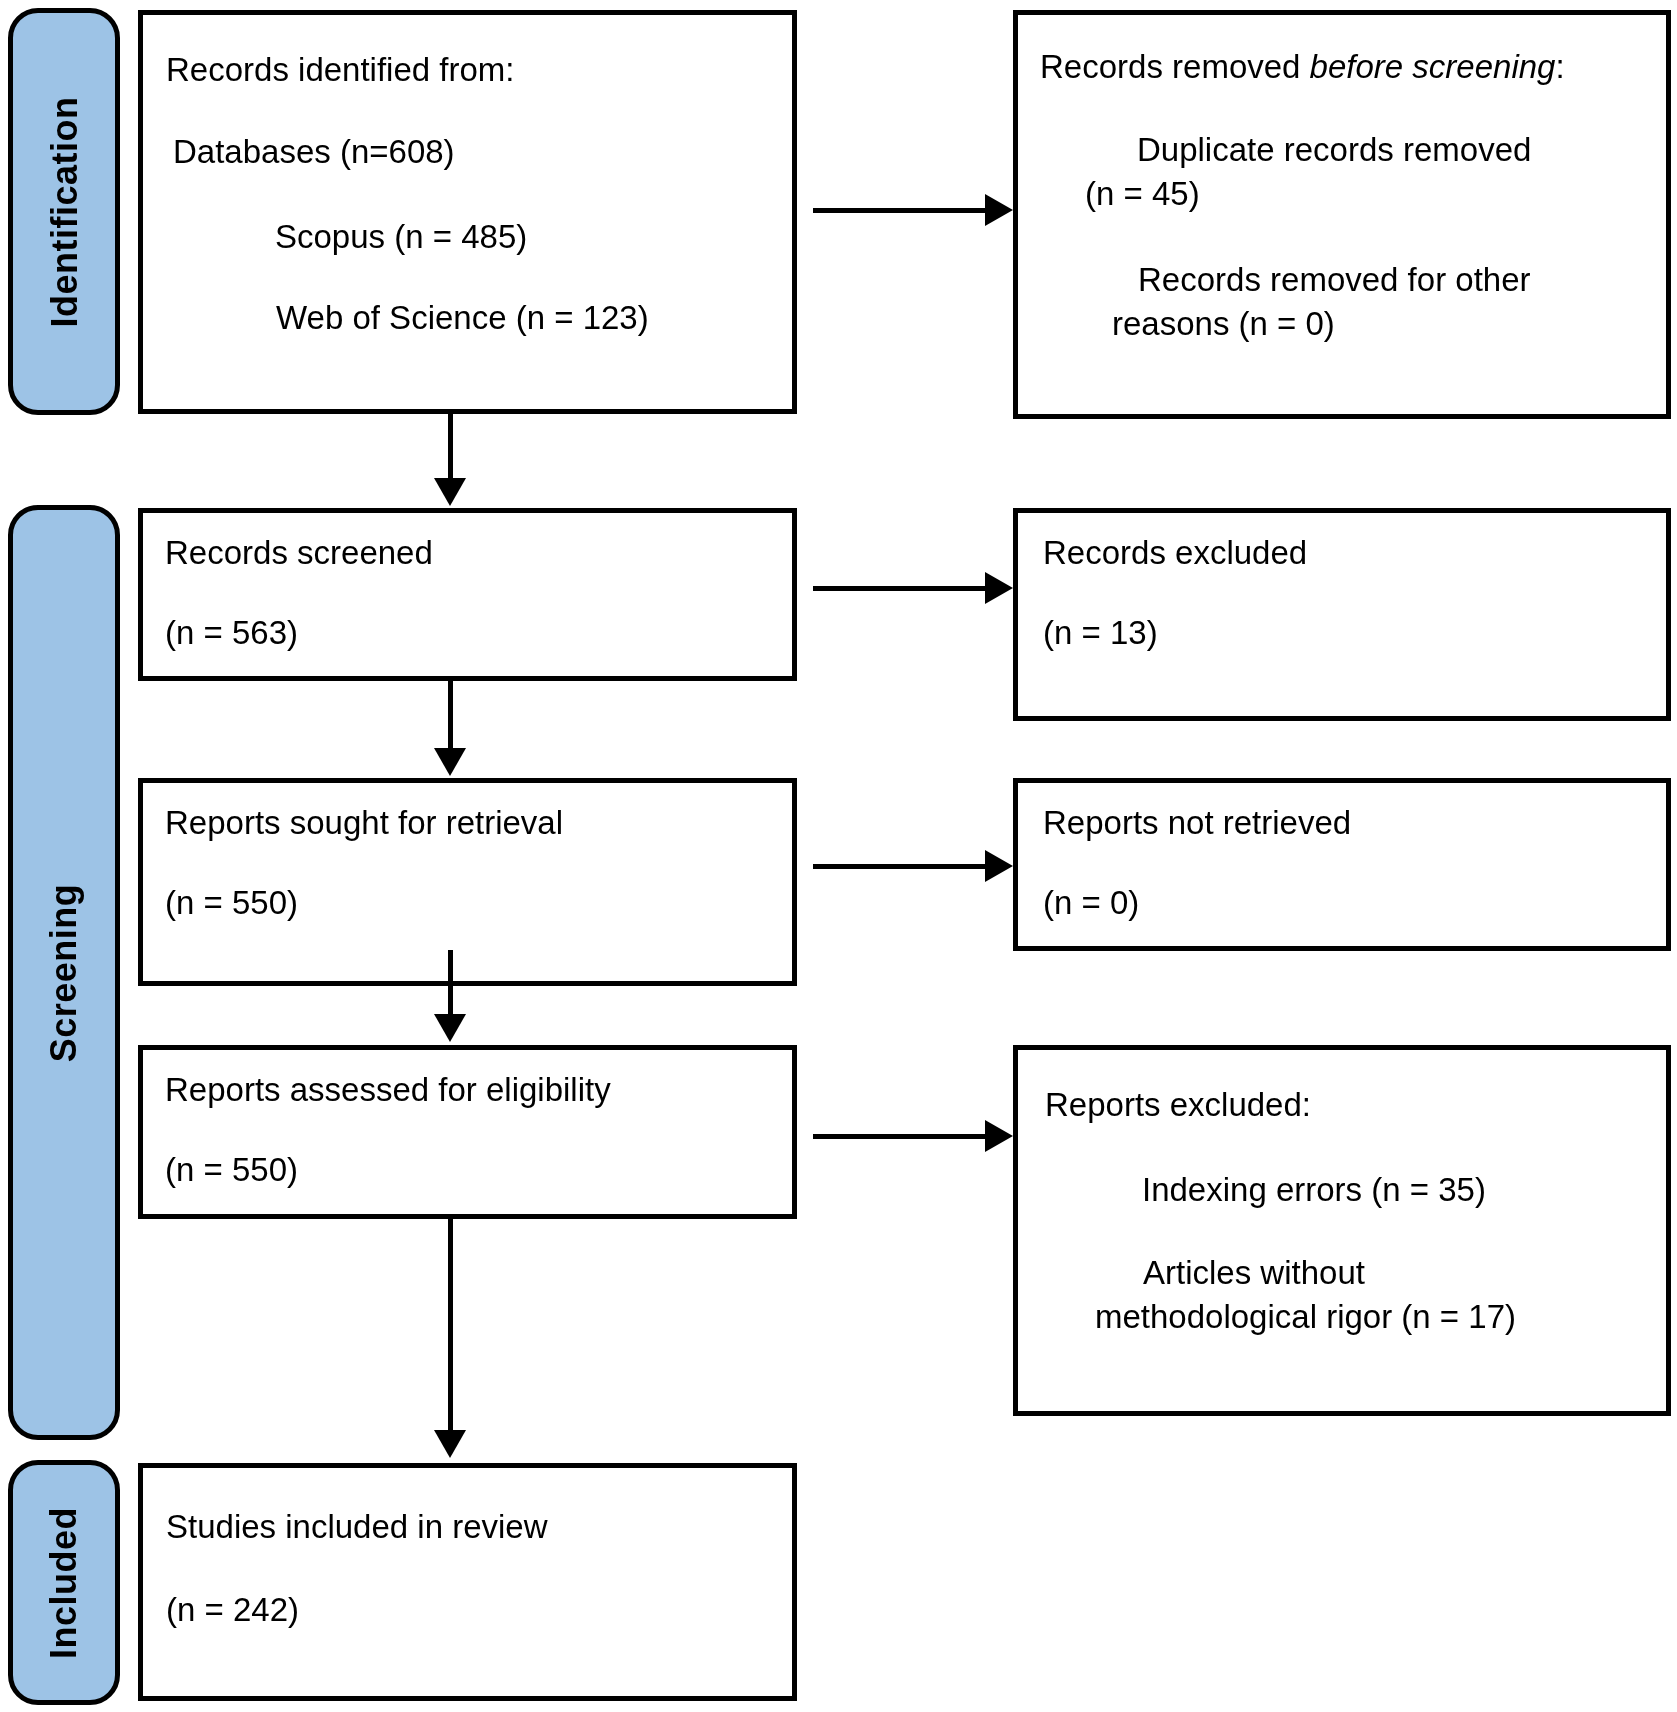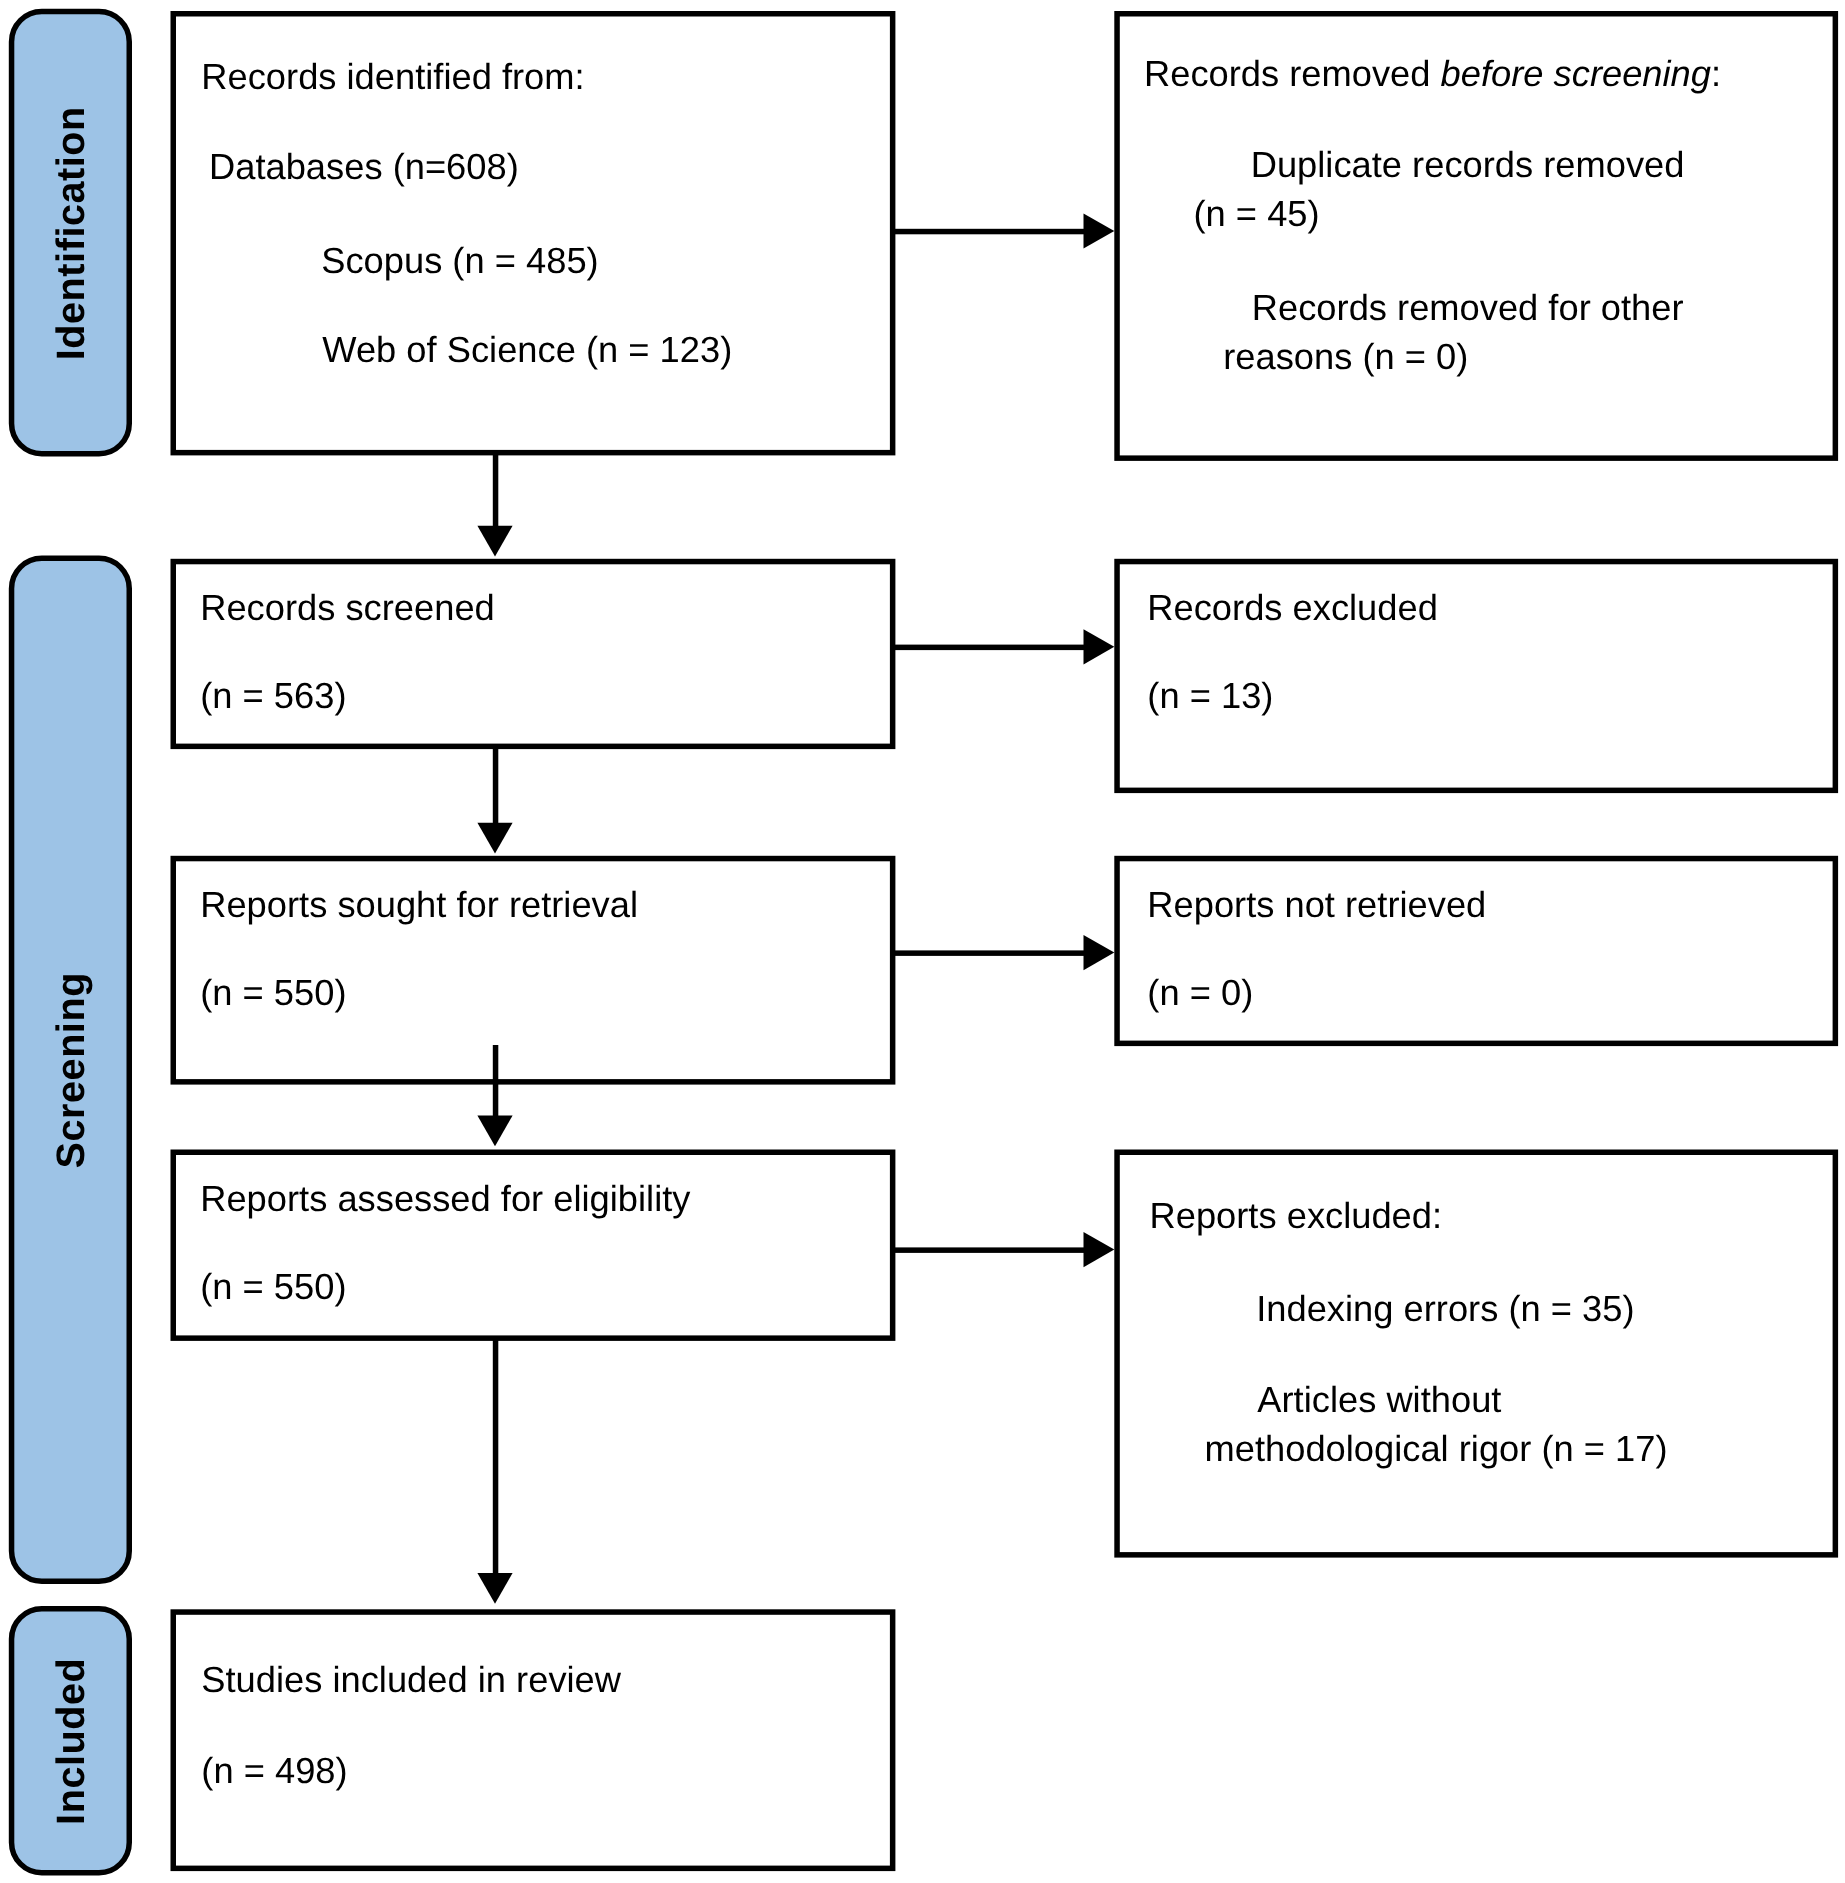--- a/index.html
+++ b/index.html
@@ -23,21 +23,21 @@
   }
   #stage-identification { top:8px;    height:407px; }
   #stage-screening      { top:505px;  height:935px; }
   #stage-included       { top:1460px; height:245px; }
 
   
   .fbox { position:absolute; background:#fff; border:5px solid #000; }
   .ln { display:block; white-space:nowrap; }
   em { font-style:italic; }
 
-  .col-l { left:155px;  width:659px; }
+  .col-l { left:138px;  width:659px; }
   .col-r { left:1013px; width:658px; }
 
   #box-identified { top:10px; height:404px; padding:33px 10px 0 23px; }
   #box-identified .l1 { margin-top:38px; margin-left:7px;   }
   #box-identified .l2 { margin-top:41px; margin-left:109px; }
   #box-identified .l3 { margin-top:37px; margin-left:110px; }
 
   #box-removed { top:10px; height:409px; padding:30px 10px 12px 22px; }
   #box-removed .l1 { margin-top:39px; margin-left:97px; }
   #box-removed .l2 { margin-left:45px; }
@@ -117,21 +117,21 @@
     <span class="ln l1">(n = 550)</span>
   </div>
 
   <div class="fbox col-l" id="box-assessed">
     <span class="ln l0">Reports assessed for eligibility</span>
     <span class="ln l1">(n = 550)</span>
   </div>
 
   <div class="fbox col-l" id="box-included">
     <span class="ln l0">Studies included in review</span>
-    <span class="ln l1">(n = 498)</span>
+    <span class="ln l1">(n = 242)</span>
   </div>
 
   <div class="fbox col-r" id="box-removed">
     <span class="ln l0"><span>Records removed </span><em>before screening</em><span>:</span></span>
     <span class="ln l1">Duplicate records removed</span>
     <span class="ln l2">(n = 45)</span>
     <span class="ln l3">Records removed for other</span>
     <span class="ln l4">reasons (n = 0)</span>
   </div>
 

